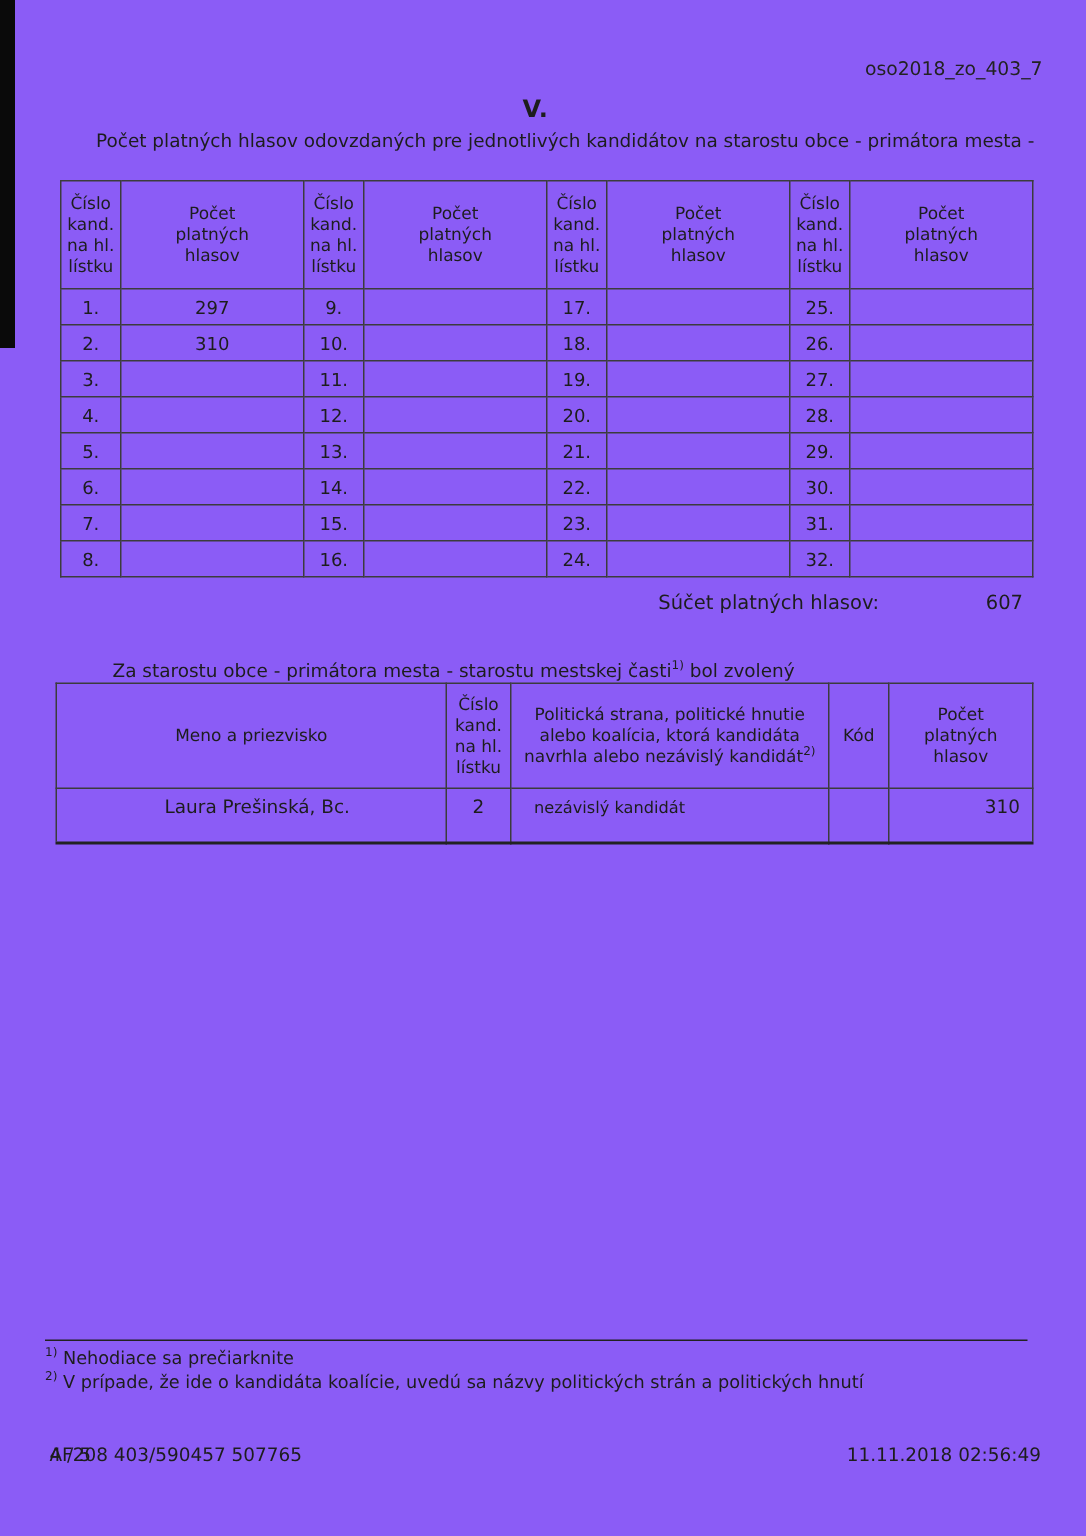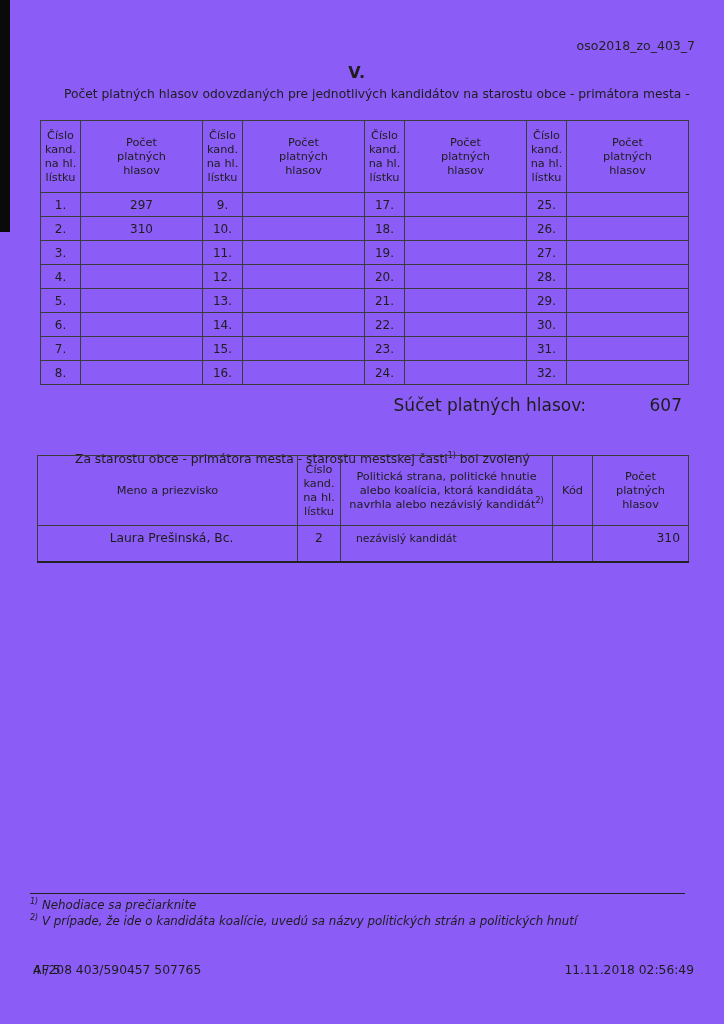--- a/index.html
+++ b/index.html
@@ -67,30 +67,30 @@
     height: 24px;
     font-size: 12px;
   }
   .total-line {
     position: absolute;
     top: 395px; left: 40px;
     width: 648px;
     display: flex;
     justify-content: flex-end;
     align-items: baseline;
-    font-size: 17px;
+    font-size: 13px;
   }
   .total-line .total-value {
     width: 102px;
     text-align: right;
     padding-right: 6px;
   }
   .elected-intro {
     position: absolute;
-    top: 452px; left: 75px;
+    top: 440px; left: 75px;
     font-size: 12.3px;
     white-space: nowrap;
   }
   .elected-table {
     position: absolute;
     top: 455px; left: 37px;
     width: 651px;
     border: 1.5px solid #333;
     border-bottom: 2.5px solid #222;
   }
@@ -115,21 +115,21 @@
   .footnotes {
     position: absolute;
     top: 893px; left: 30px;
     width: 655px;
     border-top: 1.5px solid #222;
     padding-top: 3px;
     font-size: 11.8px;
     line-height: 16px;
     color: #1d1d1d;
   }
-  .footnotes .fn-line { display: block; white-space: nowrap; font-style: italic; }
+  .footnotes .fn-line { display: block; white-space: nowrap; }
   .page-footer {
     position: absolute;
     top: 963px; left: 33px; right: 30px;
     display: flex;
     justify-content: space-between;
     font-size: 12.3px;
     color: #1d1d1d;
   }
   .page-footer .footer-center { position: absolute; left: 0; right: 40px; }
 </style>

